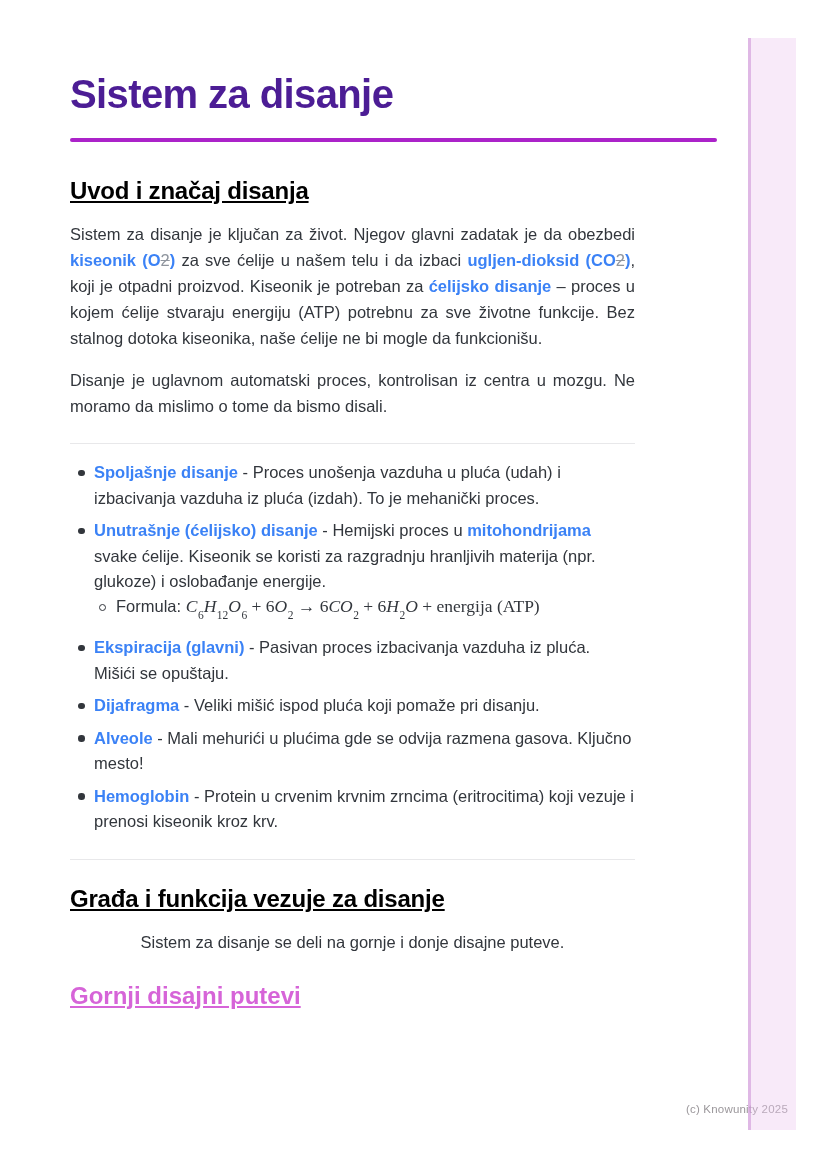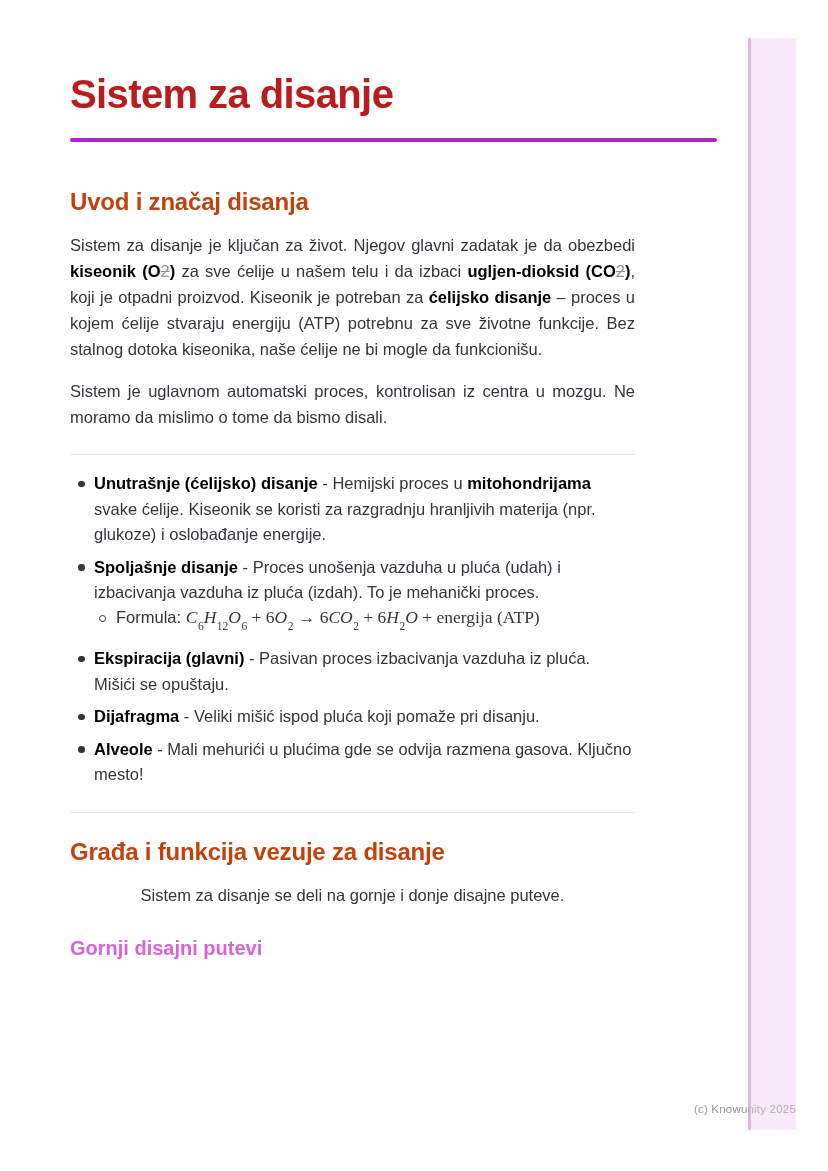--- a/index.html
+++ b/index.html
@@ -27,44 +27,46 @@
     z-index: 1;
     padding: 73px 0 0 70px;
     width: 647px;
   }
   h1 {
     margin: 0;
     font-size: 40px;
     line-height: 1.05;
     font-weight: 700;
     letter-spacing: -0.6px;
-    color: #b91c1c;
+    color: #4c1d95;
   }
   .title-rule {
     margin-top: 23px;
     width: 647px;
     height: 4px;
     border-radius: 2px;
     background: #ab23c9;
   }
   h2 {
-    margin: 45px 0 0 0;
+    margin: 34px 0 0 0;
     font-size: 24px;
     line-height: 29px;
     font-weight: 700;
     letter-spacing: -0.2px;
-    color: #c2410c;
+    color: #000000;
+    text-decoration: underline;
   }
   hr.divider + h2 { margin-top: 24px; }
   h3 {
     margin: 28px 0 0 0;
-    font-size: 20px;
+    font-size: 24px;
     line-height: 25px;
     font-weight: 700;
     color: #d664d8;
+    text-decoration: underline;
   }
   p.para {
     margin: 16px 0 0 0;
     width: 565px;
     font-size: 16.5px;
     line-height: 26px;
     color: #32363c;
     text-align: center;
   }
   p.justify { text-align: justify; }
@@ -102,66 +104,67 @@
     background: #32363c;
   }
   ul.terms li.lvl1 .marker {
     left: 29px;
     top: 10px;
     width: 5px;
     height: 5px;
     background: transparent;
     border: 1.6px solid #32363c;
   }
-  .b { font-weight: 700; color: #000000; }
+  .b { font-weight: 700; color: #3b82f6; }
   .st { font-weight: 400; color: #8f959e; text-decoration: line-through; }
   .math { font-family: "Liberation Serif", "DejaVu Serif", serif; font-size: 17.5px; }
   .it { font-style: italic; }
   sub.math {
     font-size: 11.5px;
     line-height: 0;
     position: relative;
     bottom: -3px;
     margin-left: 0.5px;
   }
   .footer {
     position: absolute;
     top: 1103px;
-    right: 32px;
+    right: 40px;
     z-index: 1;
     font-size: 11.5px;
     color: #9b979b;
     letter-spacing: 0.2px;
   }
 </style>
 </head>
 <body>
 
 <div class="page">
 
   <div class="stripe"></div>
 
   <div class="content">
 
     <h1>Sistem za disanje</h1>
     <div class="title-rule"></div>
 
     <h2>Uvod i značaj disanja</h2>
     <p class="para justify"><span>Sistem za disanje je ključan za život. Njegov glavni zadatak je da obezbedi </span><span class="b">kiseonik (O</span><span class="st">2</span><span class="b">)</span><span> za sve ćelije u našem telu i da izbaci </span><span class="b">ugljen-dioksid (CO</span><span class="st">2</span><span class="b">)</span><span>, koji je otpadni proizvod. Kiseonik je potreban za </span><span class="b">ćelijsko disanje</span><span> – proces u kojem ćelije stvaraju energiju (ATP) potrebnu za sve životne funkcije. Bez stalnog dotoka kiseonika, naše ćelije ne bi mogle da funkcionišu.</span></p>
-    <p class="para justify"><span>Sistem je uglavnom automatski proces, kontrolisan iz centra u mozgu. Ne moramo da mislimo o tome da bismo disali.</span></p>
+    <p class="para justify"><span>Disanje je uglavnom automatski proces, kontrolisan iz centra u mozgu. Ne moramo da mislimo o tome da bismo disali.</span></p>
 
     <hr class="divider">
 
     <ul class="terms">
+        <li class="lvl0"><span class="marker"></span><span class="b">Spoljašnje disanje</span><span> - Proces unošenja vazduha u pluća (udah) i izbacivanja vazduha iz pluća (izdah). To je mehanički proces.</span></li>
         <li class="lvl0"><span class="marker"></span><span class="b">Unutrašnje (ćelijsko) disanje</span><span> - Hemijski proces u </span><span class="b">mitohondrijama</span><span> svake ćelije. Kiseonik se koristi za razgradnju hranljivih materija (npr. glukoze) i oslobađanje energije.</span></li>
-        <li class="lvl0"><span class="marker"></span><span class="b">Spoljašnje disanje</span><span> - Proces unošenja vazduha u pluća (udah) i izbacivanja vazduha iz pluća (izdah). To je mehanički proces.</span></li>
         <li class="lvl1"><span class="marker"></span><span>Formula: </span><span class="math it">C</span><sub class="math">6</sub><span class="math it">H</span><sub class="math">12</sub><span class="math it">O</span><sub class="math">6</sub><span class="math"> + 6</span><span class="math it">O</span><sub class="math">2</sub><span class="math"> → 6</span><span class="math it">CO</span><sub class="math">2</sub><span class="math"> + 6</span><span class="math it">H</span><sub class="math">2</sub><span class="math it">O</span><span class="math"> + energija (ATP)</span></li>
         <li class="lvl0"><span class="marker"></span><span class="b">Ekspiracija (glavni)</span><span> - Pasivan proces izbacivanja vazduha iz pluća. Mišići se opuštaju.</span></li>
         <li class="lvl0"><span class="marker"></span><span class="b">Dijafragma</span><span> - Veliki mišić ispod pluća koji pomaže pri disanju.</span></li>
         <li class="lvl0"><span class="marker"></span><span class="b">Alveole</span><span> - Mali mehurići u plućima gde se odvija razmena gasova. Ključno mesto!</span></li>
+        <li class="lvl0"><span class="marker"></span><span class="b">Hemoglobin</span><span> - Protein u crvenim krvnim zrncima (eritrocitima) koji vezuje i prenosi kiseonik kroz krv.</span></li>
       </ul>
 
     <hr class="divider">
 
     <h2>Građa i funkcija vezuje za disanje</h2>
     <p class="para"><span>Sistem za disanje se deli na gornje i donje disajne puteve.</span></p>
 
     <h3>Gornji disajni putevi</h3>
 
   </div>

